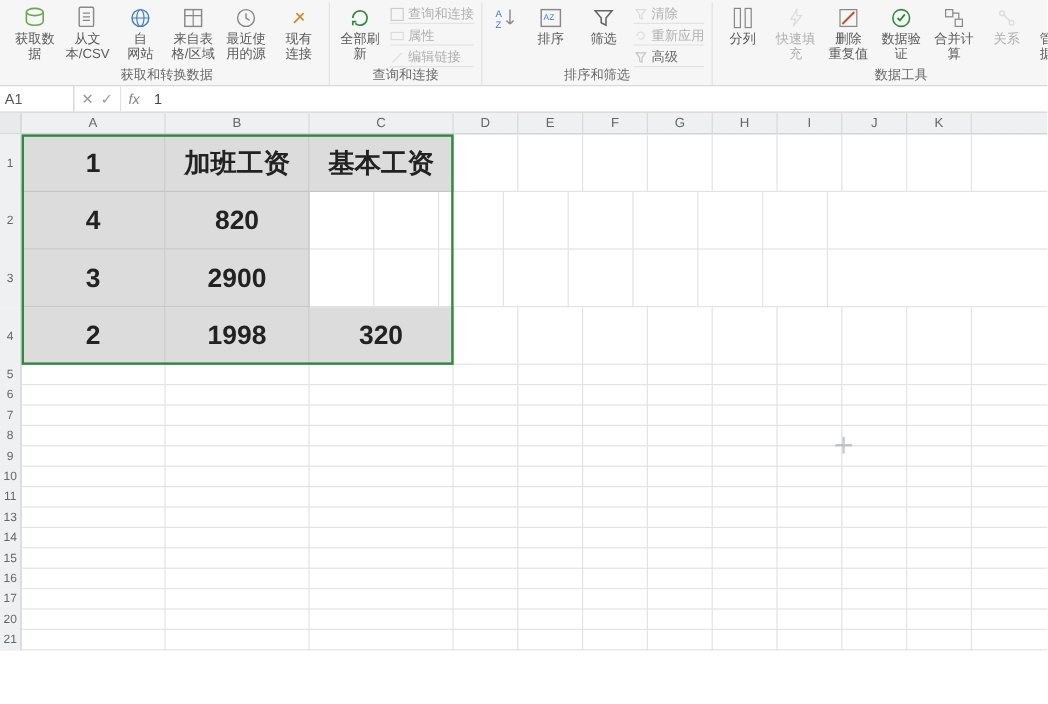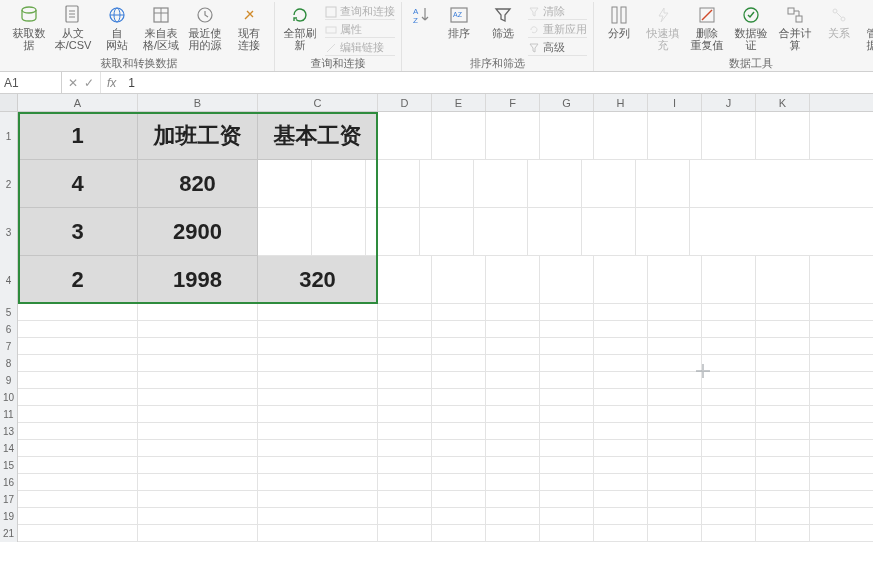--- a/index.html
+++ b/index.html
@@ -651,21 +651,21 @@
         <div class="cell empty-cell" style="width: 54px; height: 17px;"></div>
         <div class="cell empty-cell" style="width: 54px; height: 17px;"></div>
         <div class="cell empty-cell" style="width: 54px; height: 17px;"></div>
         <div class="cell empty-cell" style="width: 54px; height: 17px;"></div>
         <div class="cell empty-cell" style="width: 54px; height: 17px;"></div>
         <div class="cell empty-cell" style="width: 54px; height: 17px;"></div>
         <div class="cell empty-cell" style="width: 54px; height: 17px;"></div>
         <div class="cell empty-cell" style="width: 54px; height: 17px;"></div>
       </div>
       <div class="row empty-row">
-        <div class="rh" style="height: 17px;">19</div>
+        <div class="rh" style="height: 17px;">20</div>
         <div class="cell empty-cell" style="width: 120px; height: 17px;"></div>
         <div class="cell empty-cell" style="width: 120px; height: 17px;"></div>
         <div class="cell empty-cell" style="width: 120px; height: 17px;"></div>
         <div class="cell empty-cell" style="width: 54px; height: 17px;"></div>
         <div class="cell empty-cell" style="width: 54px; height: 17px;"></div>
         <div class="cell empty-cell" style="width: 54px; height: 17px;"></div>
         <div class="cell empty-cell" style="width: 54px; height: 17px;"></div>
         <div class="cell empty-cell" style="width: 54px; height: 17px;"></div>
         <div class="cell empty-cell" style="width: 54px; height: 17px;"></div>
         <div class="cell empty-cell" style="width: 54px; height: 17px;"></div>

